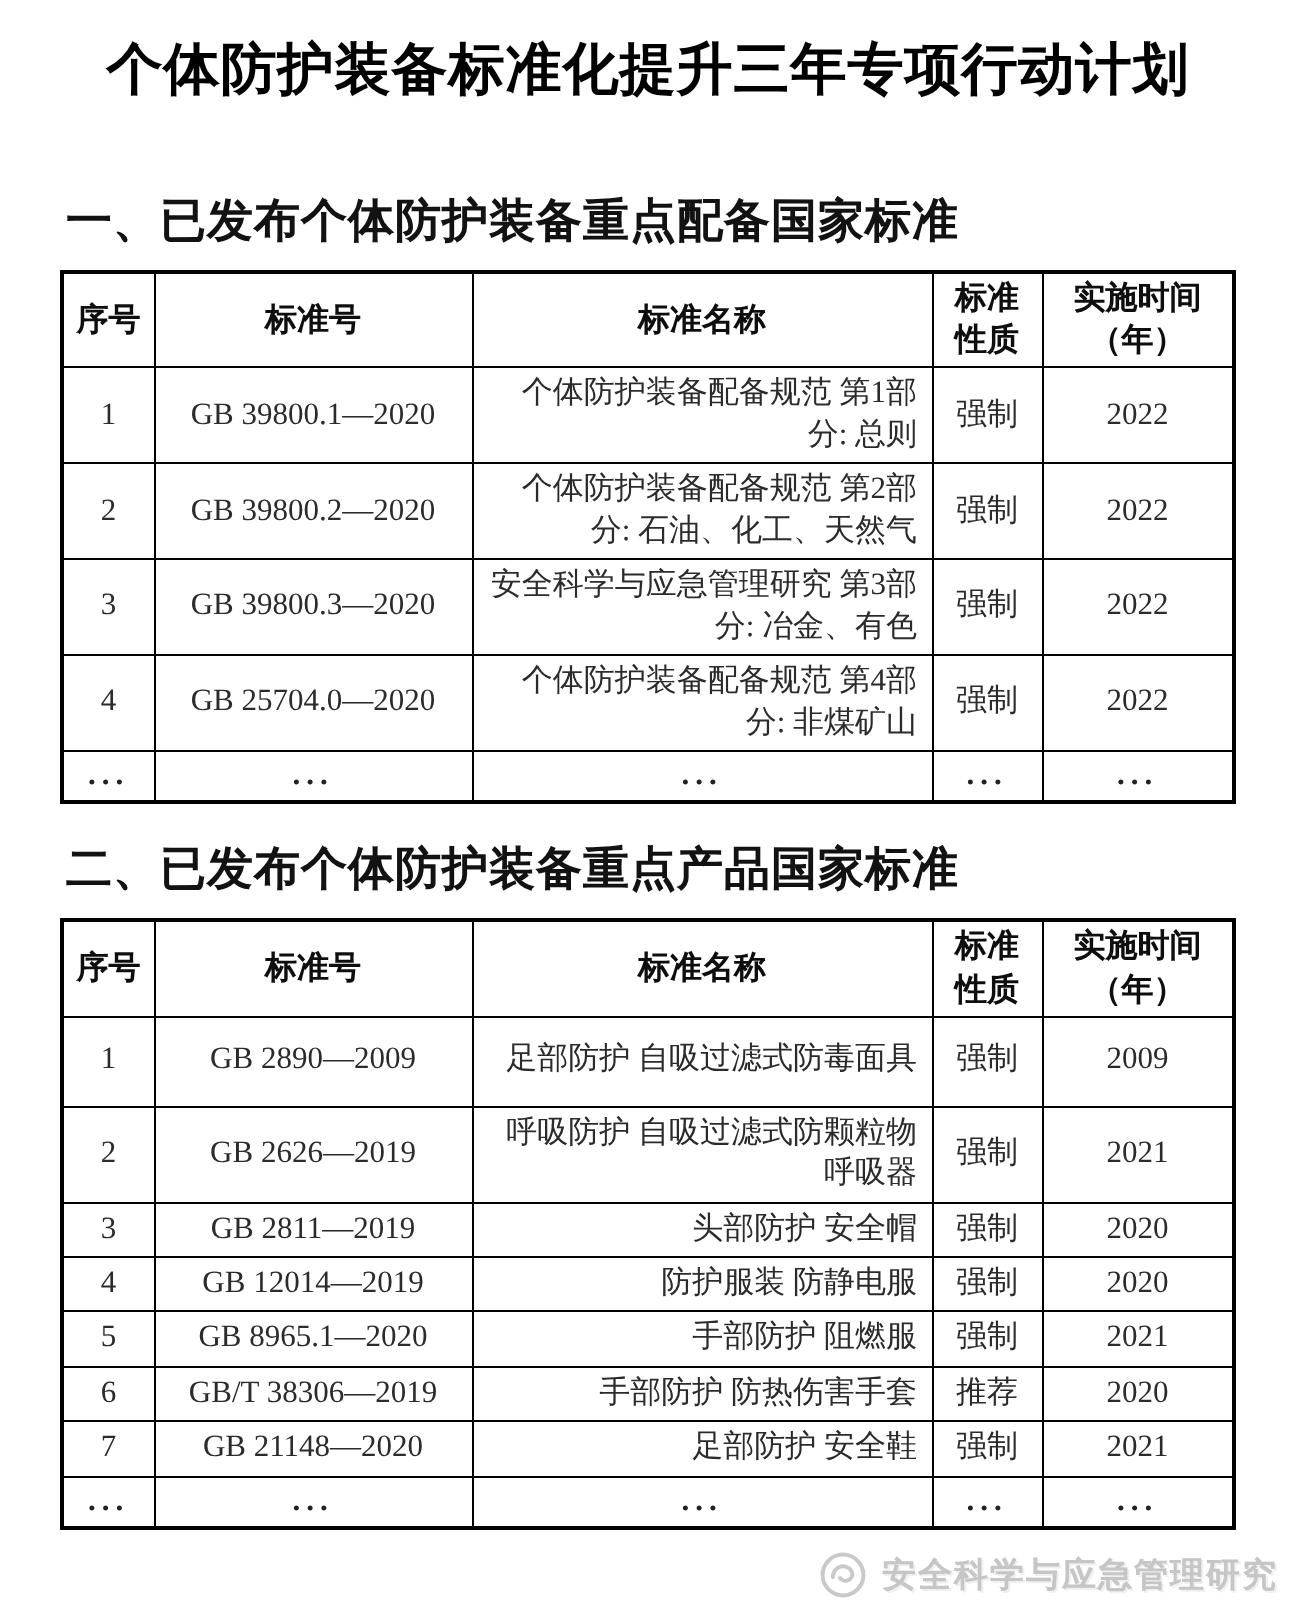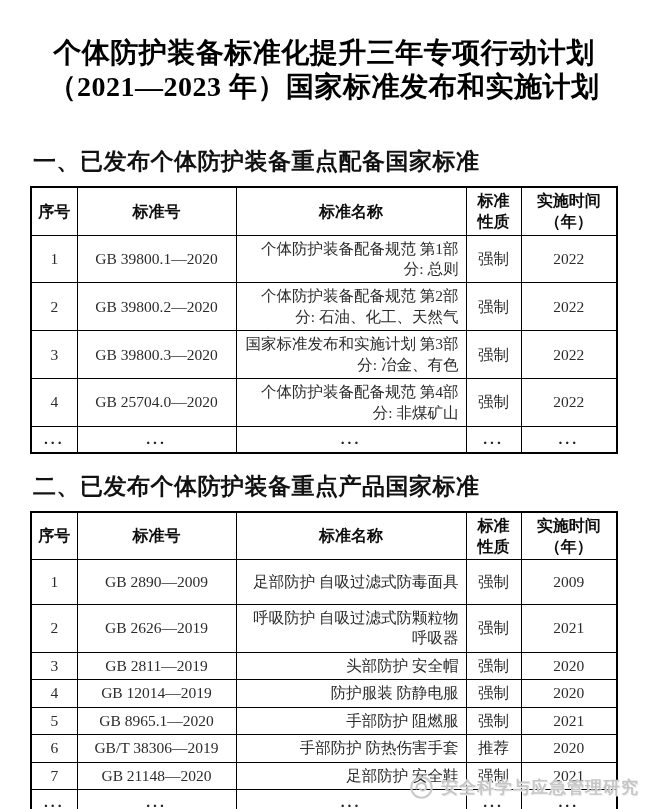--- a/index.html
+++ b/index.html
@@ -6,21 +6,21 @@
   html, body { width: 648px; }
   body {
     width: 648px; height: 809px;
     background: #ffffff;
     position: relative;
     overflow: hidden;
     font-family: "Liberation Serif", "DejaVu Serif", serif;
     color: #1a1a1a;
   }
   .doc-title {
-    margin-top: 36px;
+    margin-top: 19px;
     text-align: center;
     font-weight: bold;
     font-size: 28px;
     line-height: 1.22;
     color: #000;
     letter-spacing: 0.5px;
   }
   .section-heading {
     font-family: "Liberation Sans", "DejaVu Sans", sans-serif;
     font-weight: bold;
@@ -84,21 +84,20 @@
     text-shadow: 1px 1px 0 #f0f0f0;
     letter-spacing: 1px;
   }
   .watermark svg { display: block; }
 </style>
 </head>
 <body>
 
 <div class="doc-title">
   <div>个体防护装备标准化提升三年专项行动计划</div>
-  <div>（2021—2023 年）国家标准发布和实施计划</div>
 </div>
 
 <div class="section-heading sec1">一、已发布个体防护装备重点配备国家标准</div>
 
 <table class="std-table">
   <colgroup>
     <col class="c-no">
       <col class="c-code">
       <col class="c-name">
       <col class="c-kind">
@@ -126,21 +125,21 @@
       <tr class="row-tall">
         <td>2</td>
         <td>GB 39800.2—2020</td>
         <td class="name-cell">个体防护装备配备规范 第2部分: 石油、化工、天然气</td>
         <td>强制</td>
         <td>2022</td>
       </tr>
       <tr class="row-tall">
         <td>3</td>
         <td>GB 39800.3—2020</td>
-        <td class="name-cell">国家标准发布和实施计划 第3部分: 冶金、有色</td>
+        <td class="name-cell">安全科学与应急管理研究 第3部分: 冶金、有色</td>
         <td>强制</td>
         <td>2022</td>
       </tr>
       <tr class="row-tall">
         <td>4</td>
         <td>GB 25704.0—2020</td>
         <td class="name-cell">个体防护装备配备规范 第4部分: 非煤矿山</td>
         <td>强制</td>
         <td>2022</td>
       </tr>

